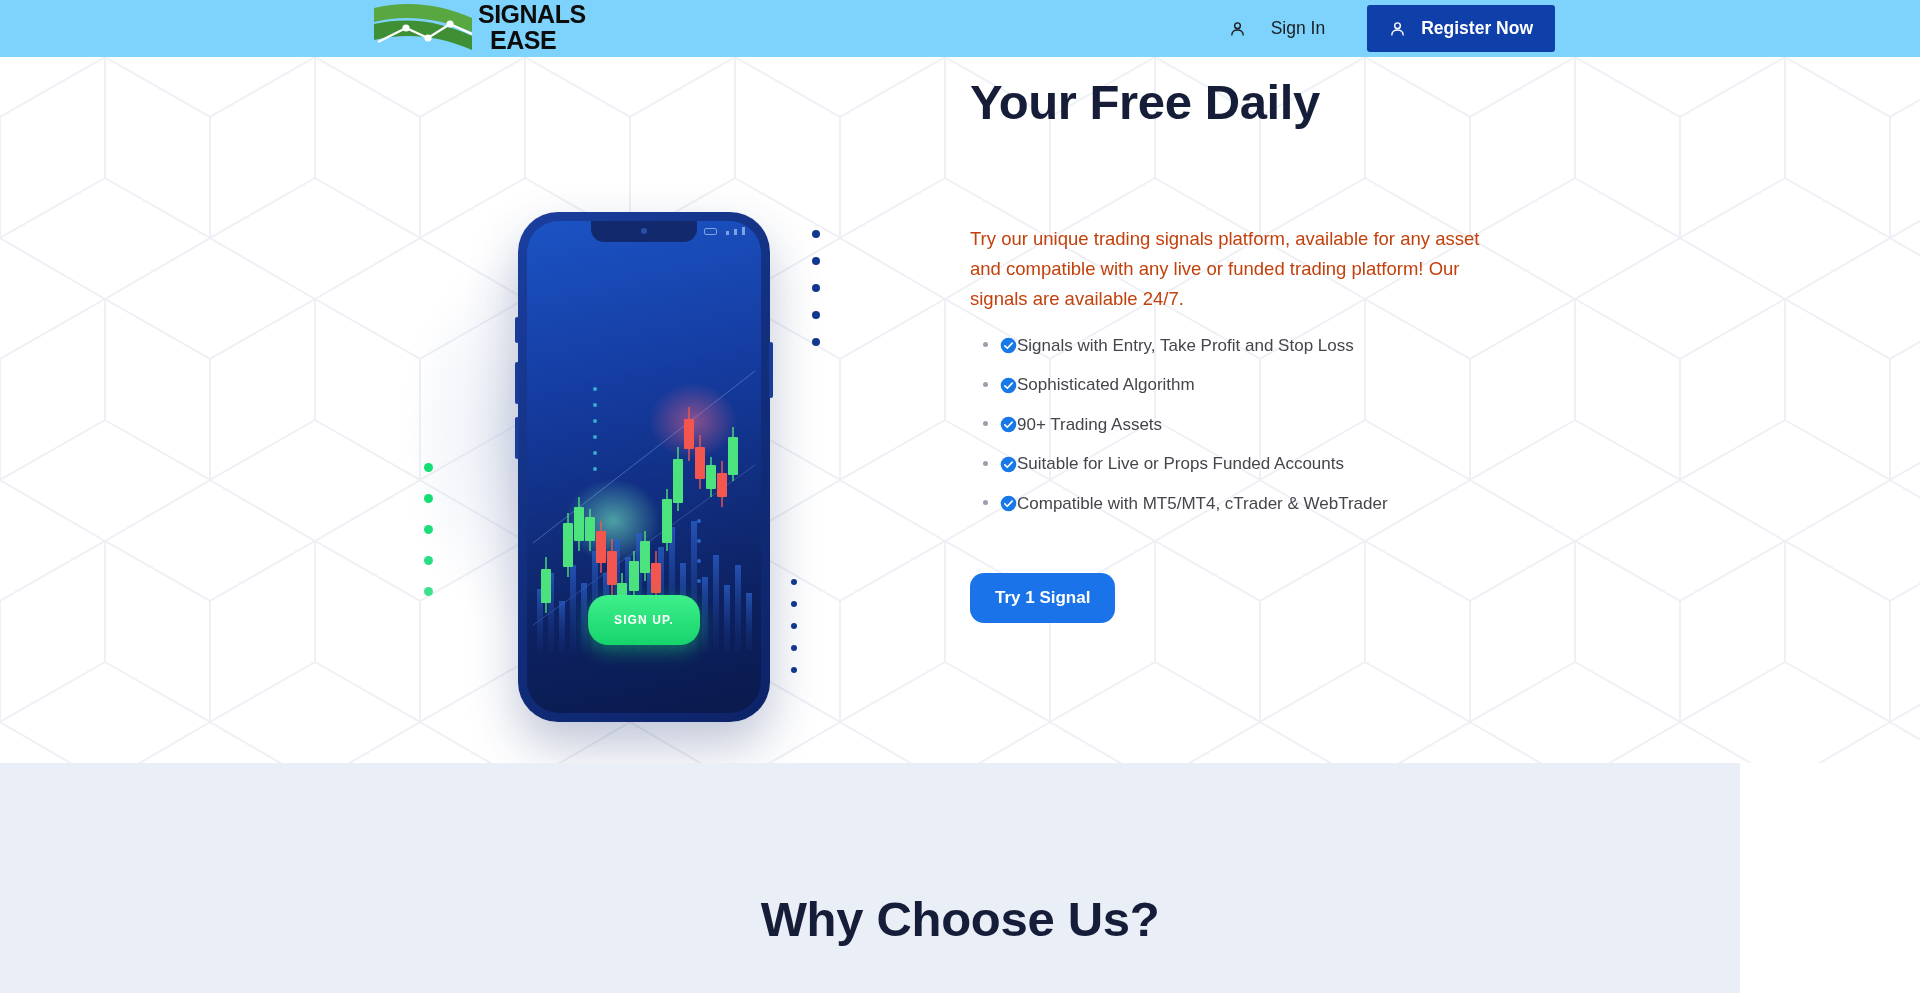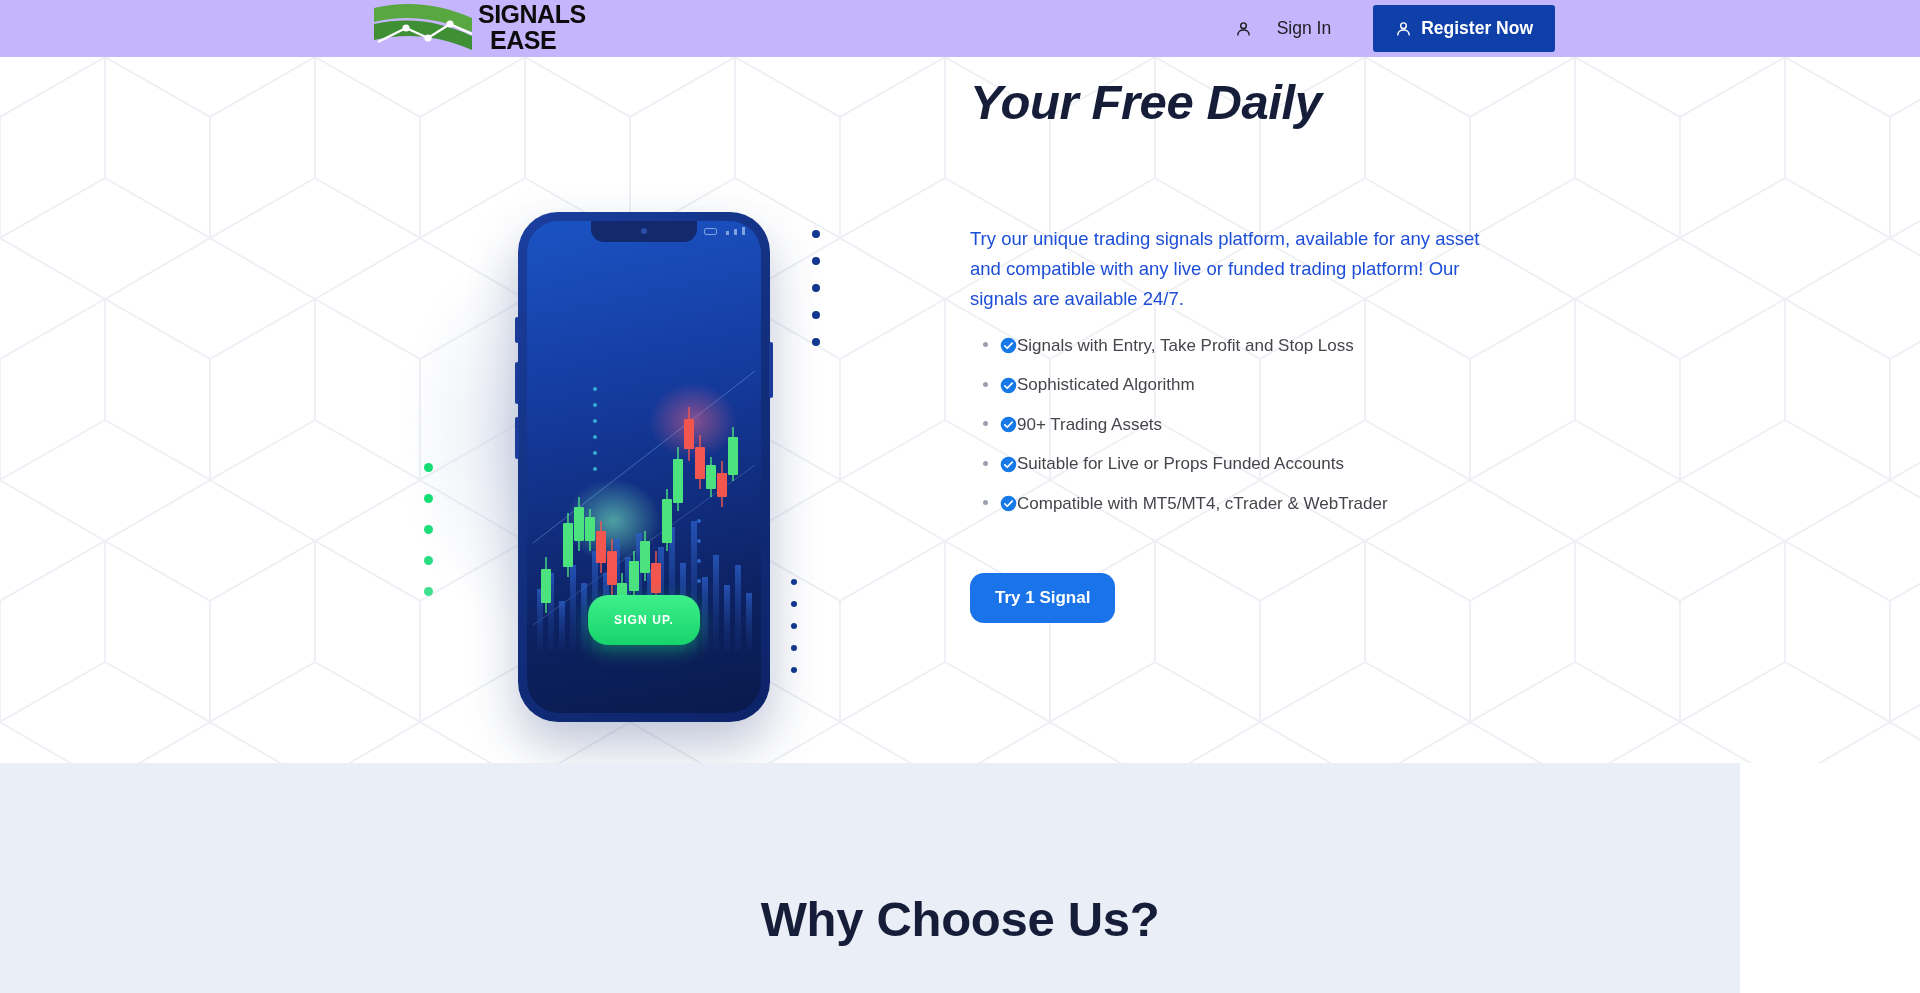--- a/index.html
+++ b/index.html
@@ -6,41 +6,41 @@
   html, body {
     width:1920px; height:993px;
     font-family:"Liberation Sans", sans-serif;
     background:#ffffff;
     overflow:hidden;
   }
 
   
   .header{
     position:absolute; top:0; left:0; width:1920px; height:57px;
-    background:#c4b5fd;
+    background:#7dd3fc;
     display:flex; align-items:center;
   }
   .logo{
     position:absolute; left:368px; top:-2px;
     width:218px; height:58px;
     display:block;
   }
   .header-actions{
     position:absolute; right:365px; top:0;
     height:57px; display:flex; align-items:center; gap:0px;
   }
   .signin{
     display:flex; align-items:center; gap:25px;
     color:#1b1c1f; font-size:17.5px; font-weight:400;
     padding:8px 14px; margin-right:28px;
     background:transparent; border:none; cursor:pointer;
     white-space:nowrap;
   }
   .register{
-    display:flex; align-items:center; justify-content:center; gap:9px;
+    display:flex; align-items:center; justify-content:center; gap:15px;
     background:#0f3fa8; color:#ffffff;
     font-size:17.5px; font-weight:700;
     height:47px; padding:0 22px;
     border:none; border-radius:3px; cursor:pointer;
     white-space:nowrap;
   }
   .user-ico{ width:17px; height:17px; display:block; }
 
   
   .hero{
@@ -131,25 +131,25 @@
     white-space:nowrap;
   }
 
   .dot-col{ position:absolute; display:flex; flex-direction:column; }
   .dot{ border-radius:50%; }
 
   
   .headline{
     position:absolute; left:0; top:20px; width:600px;
     color:#151d39; font-size:49px; font-weight:700;
-    line-height:1.05; letter-spacing:-.4px;font-style:italic;
+    line-height:1.05; letter-spacing:-.4px;
   }
   .subtext{
     position:absolute; left:0; top:167px; width:534px;
-    color:#1d4ed8; font-size:18.5px; line-height:1.62;
+    color:#c2410c; font-size:18.5px; line-height:1.62;
   }
   .feature-list{
     position:absolute; left:30px; top:278px; width:560px;
     list-style:disc;
   }
   .feature-list li{
     color:#9aa0ad;
     margin-bottom:19px;
     font-size:17px;
   }

